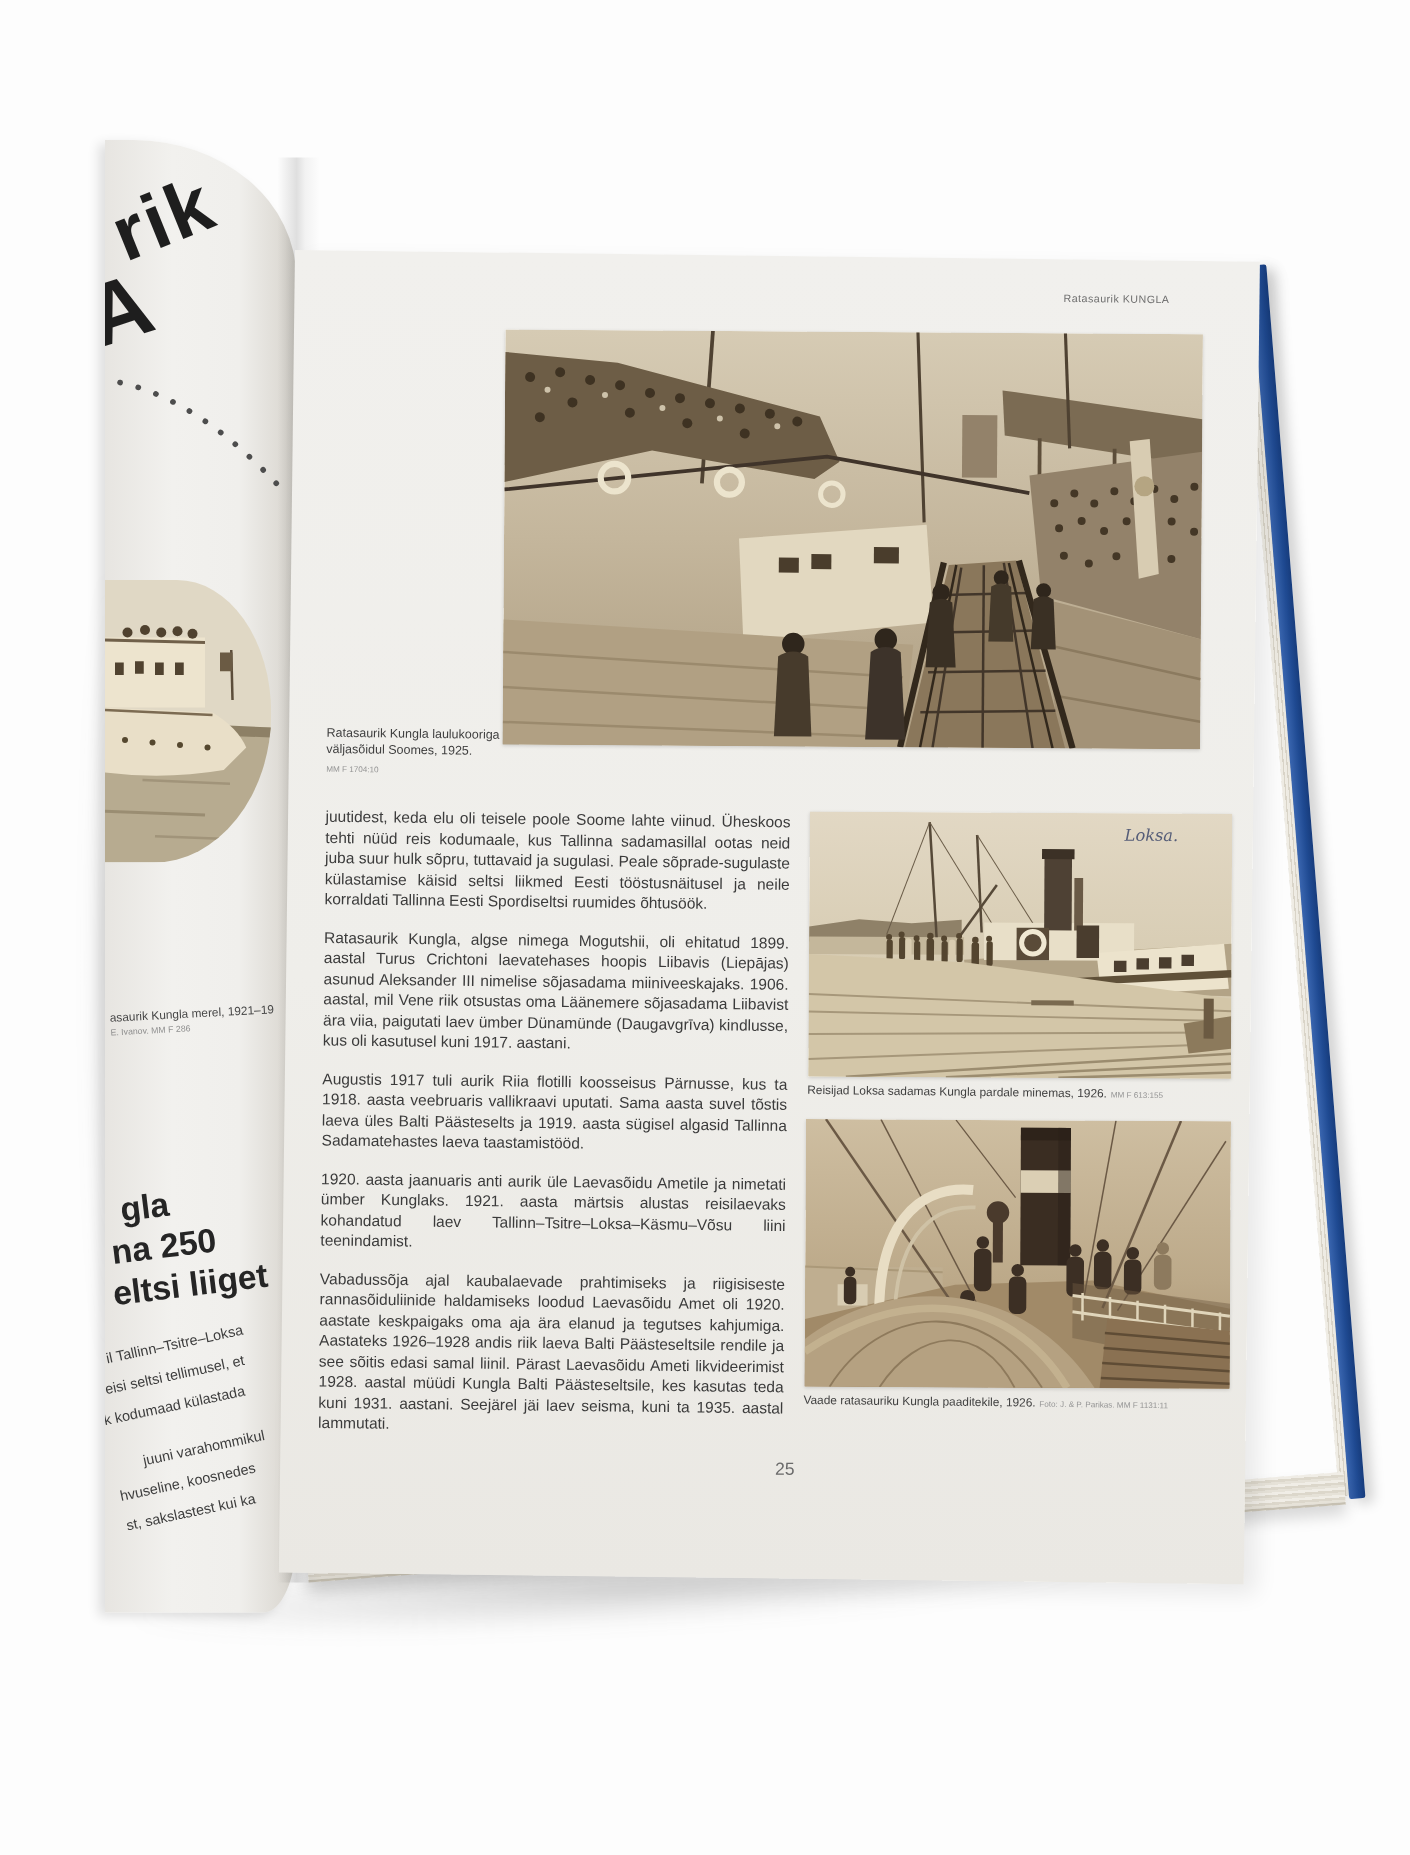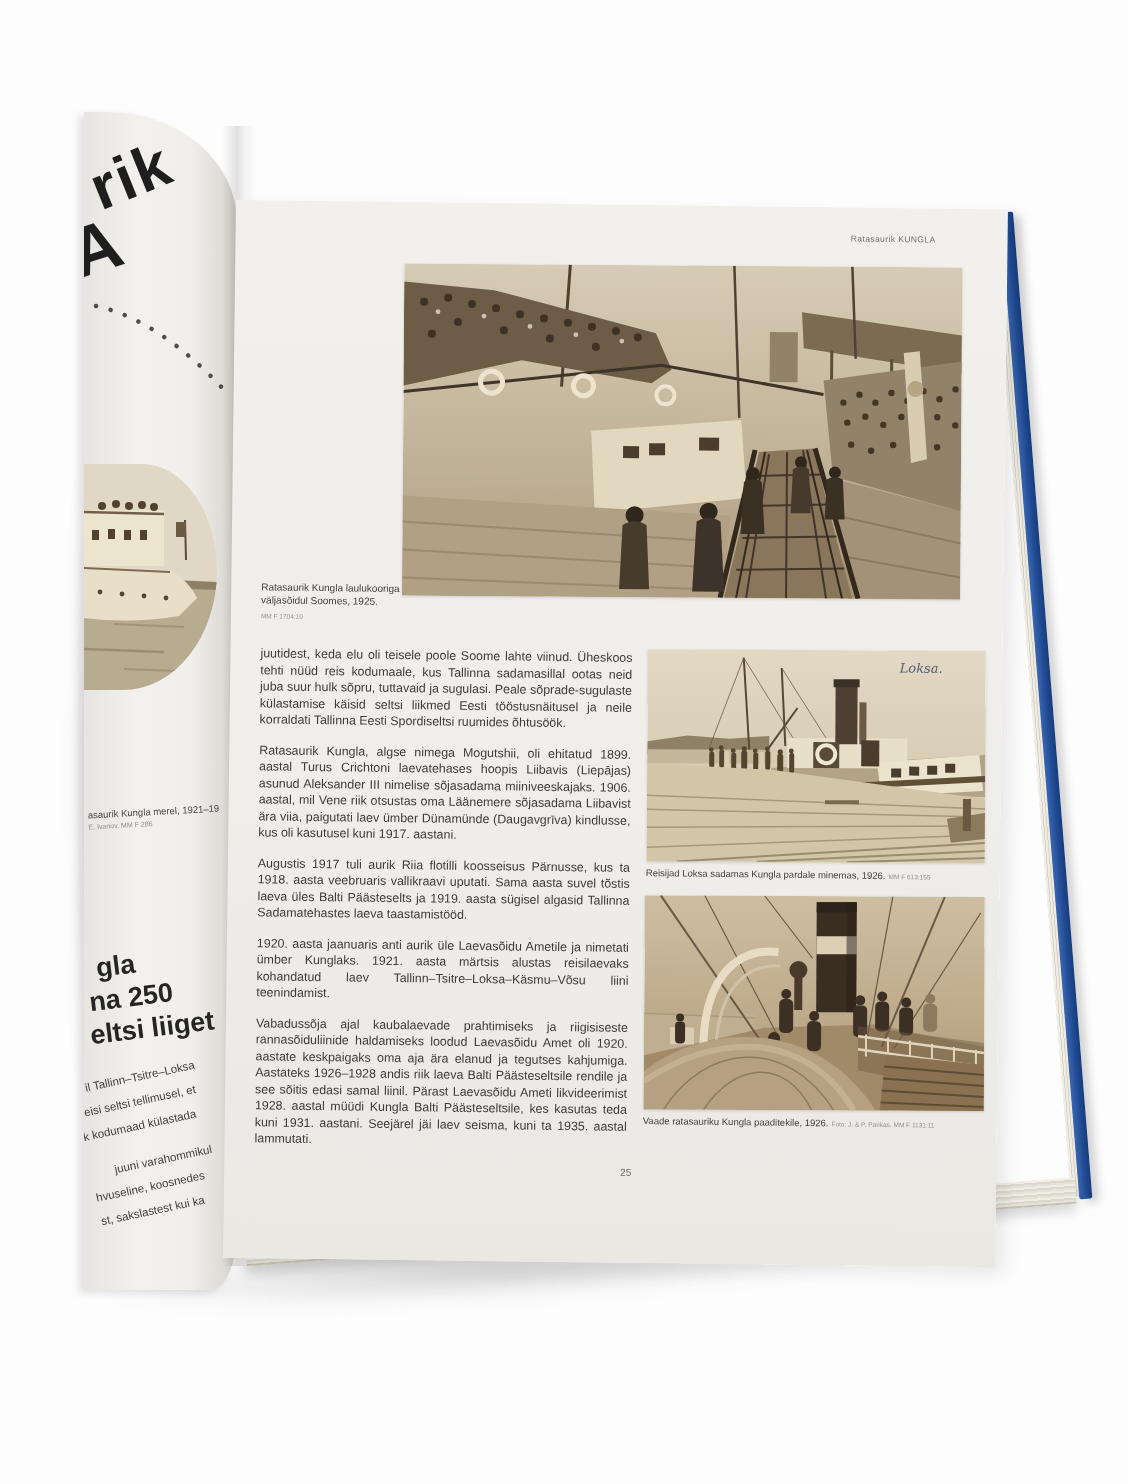--- a/index.html
+++ b/index.html
@@ -62,21 +62,21 @@
   .caption-top .credit{font-size:6.5px;color:#949494;margin-top:3px;}
 
   .columns{position:absolute;left:30px;top:443px;width:712px;}
   .text-col{position:absolute;left:0;top:2px;width:372px;}
   .text-col p{margin:0 0 14px 0;font-size:12.4px;line-height:16.5px;text-align:justify;color:#3b3b3b;}
   .photo-col{position:absolute;left:388px;top:0;width:342px;}
   .photo-middle{width:338px;height:212px;transform:rotate(-.4deg);}
   .photo-bottom{width:340px;height:214px;transform:rotate(-.4deg);margin-top:16px;}
   .photo-cap{margin-top:7px;font-size:9.5px;color:#3f3f3f;white-space:nowrap;}
   .photo-cap .credit{font-size:6.5px;color:#949494;margin-left:3px;}
-  .rp-pagenum{position:absolute;left:396px;top:962px;font-size:10px;color:#6a6a6a;}
+  .rp-pagenum{position:absolute;left:396px;top:962px;font-size:14px;color:#6a6a6a;}
 
   .spine-shadow{position:absolute;left:222px;top:126px;width:34px;height:1140px;
      background:linear-gradient(90deg,rgba(0,0,0,0) 0%,rgba(40,40,40,.14) 45%,rgba(40,40,40,.05) 65%,rgba(0,0,0,0) 100%);}
 </style>
 </head>
 <body>
 
 <div class="scene">
 
   <div class="shadow-bottom"></div>

